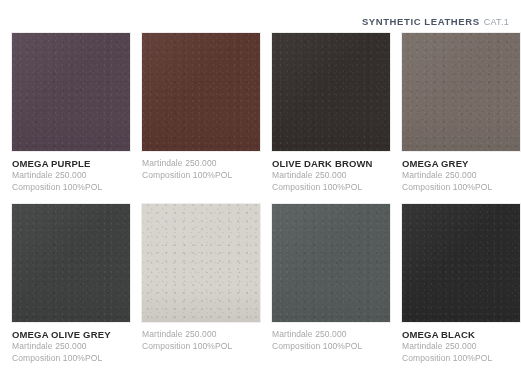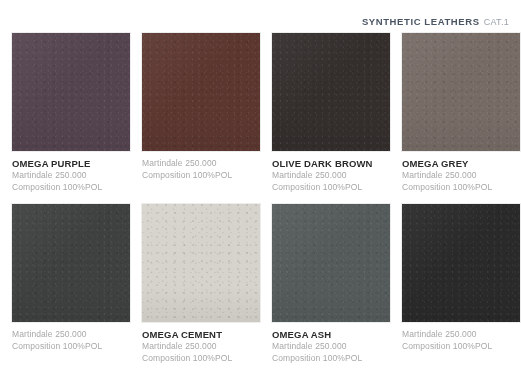--- a/index.html
+++ b/index.html
@@ -149,40 +149,40 @@
       <div class="swatch-chip" style="background-color: rgb(118, 107, 101);"></div>
       <div class="swatch-info">
         <div class="swatch-name">OMEGA GREY</div>
         <div class="swatch-spec">Martindale 250.000</div>
         <div class="swatch-spec">Composition 100%POL</div>
       </div>
     </div>
     <div class="swatch-cell">
       <div class="swatch-chip" style="background-color: rgb(62, 65, 64);"></div>
       <div class="swatch-info">
+        <div class="swatch-name">OMEGA OLIVE GREY</div>
         <div class="swatch-spec">Martindale 250.000</div>
         <div class="swatch-spec">Composition 100%POL</div>
       </div>
     </div>
     <div class="swatch-cell">
       <div class="swatch-chip" style="background-color: rgb(214, 211, 204);"></div>
       <div class="swatch-info">
-        <div class="swatch-name">OMEGA CEMENT</div>
         <div class="swatch-spec">Martindale 250.000</div>
         <div class="swatch-spec">Composition 100%POL</div>
       </div>
     </div>
     <div class="swatch-cell">
       <div class="swatch-chip" style="background-color: rgb(85, 91, 91);"></div>
       <div class="swatch-info">
-        <div class="swatch-name">OMEGA ASH</div>
         <div class="swatch-spec">Martindale 250.000</div>
         <div class="swatch-spec">Composition 100%POL</div>
       </div>
     </div>
     <div class="swatch-cell">
       <div class="swatch-chip" style="background-color: rgb(43, 42, 42);"></div>
       <div class="swatch-info">
+        <div class="swatch-name">OMEGA BLACK</div>
         <div class="swatch-spec">Martindale 250.000</div>
         <div class="swatch-spec">Composition 100%POL</div>
       </div>
     </div>
   </div>
 
 </body></html>

